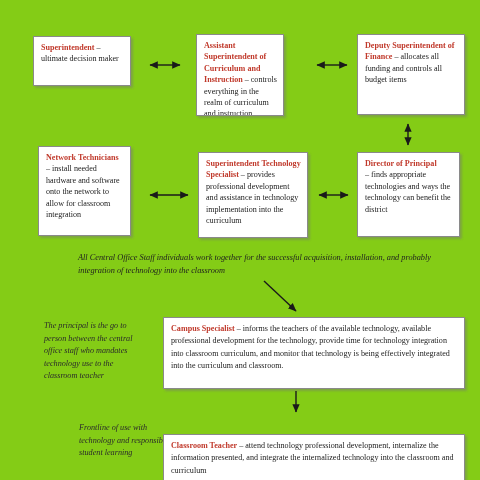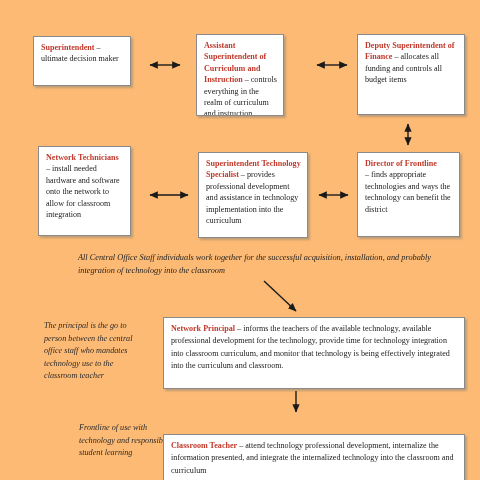--- a/index.html
+++ b/index.html
@@ -10,21 +10,21 @@
     width: 480px;
     height: 480px;
     background: #ffffff;
     font-family: "Liberation Serif", "DejaVu Serif", serif;
     overflow: hidden;
   }
   #canvas {
     position: relative;
     width: 480px;
     height: 480px;
-    background: #fdba74;
+    background: #84cc16;
   }
   .box {
     position: absolute;
     box-sizing: border-box;
     border: 1px solid #8a8a8a;
     background: #ffffff;
     box-shadow: 1.5px 1.5px 2px rgba(120,120,120,0.45);
     padding: 5px 6px 4px 7px;
     font-size: 8.1px;
     line-height: 11.4px;
@@ -79,29 +79,29 @@
 
   <div class="box" style="left:38px; top:146px; width:93px; height:90px;">
     <span class="hd">Network Technicians</span><br><span> – </span><span>install needed hardware and software onto the network to allow for classroom integration</span>
   </div>
 
   <div class="box" style="left:198px; top:152px; width:110px; height:86px;">
     <span class="hd">Superintendent Technology Specialist</span><span> – </span><span>provides professional development and assistance in technology implementation into the curriculum</span>
   </div>
 
   <div class="box" style="left:357px; top:152px; width:103px; height:85px;">
-    <span class="hd">Director of Frontline</span><br><span> – </span><span>finds appropriate technologies and ways the technology can benefit the district</span>
+    <span class="hd">Director of Principal</span><br><span> – </span><span>finds appropriate technologies and ways the technology can benefit the district</span>
   </div>
 
   <div class="caption" style="left:78px; top:251px; width:370px;">All Central Office Staff individuals work together for the successful acquisition, installation, and probably integration of technology into the classroom</div>
 
   <div class="note" style="left:44px; top:320px; width:104px;font-family:Liberation Serif, serif;">The principal is the go to person between the central office staff who mandates technology use to the classroom teacher</div>
 
   <div class="box" style="left:163px; top:317px; width:302px; height:72px; line-height:12.4px;">
-    <span class="hd">Network Principal</span><span> – </span><span>informs the teachers of the available technology, available professional development for the technology, provide time for technology integration into classroom curriculum, and monitor that technology is being effectively integrated into the curriculum and classroom.</span>
+    <span class="hd">Campus Specialist</span><span> – </span><span>informs the teachers of the available technology, available professional development for the technology, provide time for technology integration into classroom curriculum, and monitor that technology is being effectively integrated into the curriculum and classroom.</span>
   </div>
 
   <div class="note" style="left:33px; top:422px; width:104px;margin-left:46px;">Frontline of use with technology and responsible for student learning</div>
 
   <div class="box" style="left:163px; top:417px; width:302px; height:54px; line-height:12.4px;margin-top:17px;">
     <span class="hd">Classroom Teacher</span><span> – </span><span>attend technology professional development, internalize the information presented, and integrate the internalized technology into the classroom and curriculum</span>
   </div>
 
   <svg class="arrows" viewBox="0 0 480 480">
     <defs>

